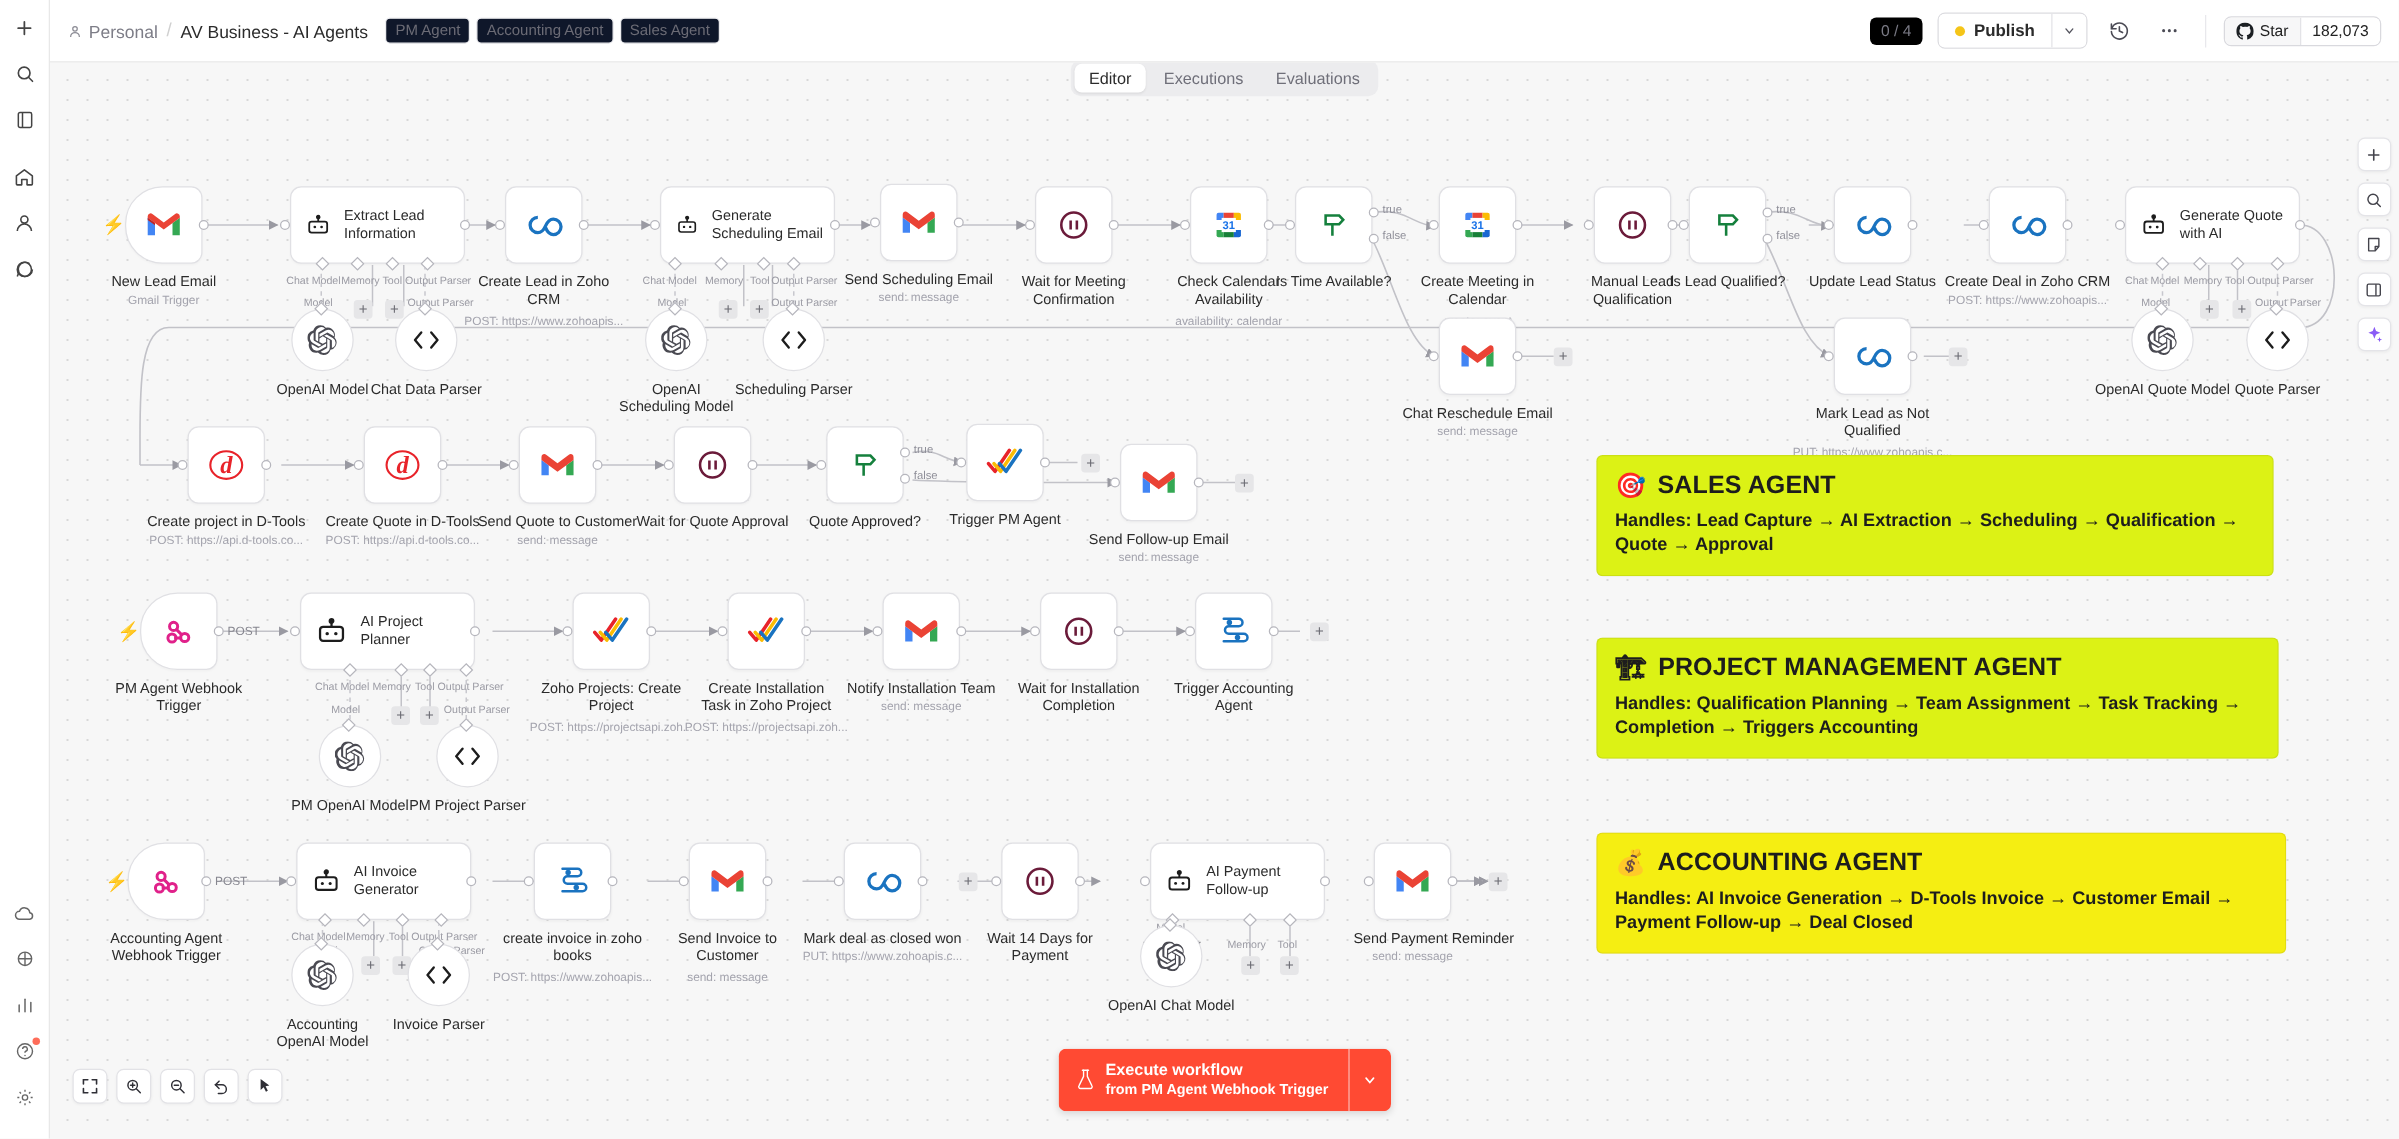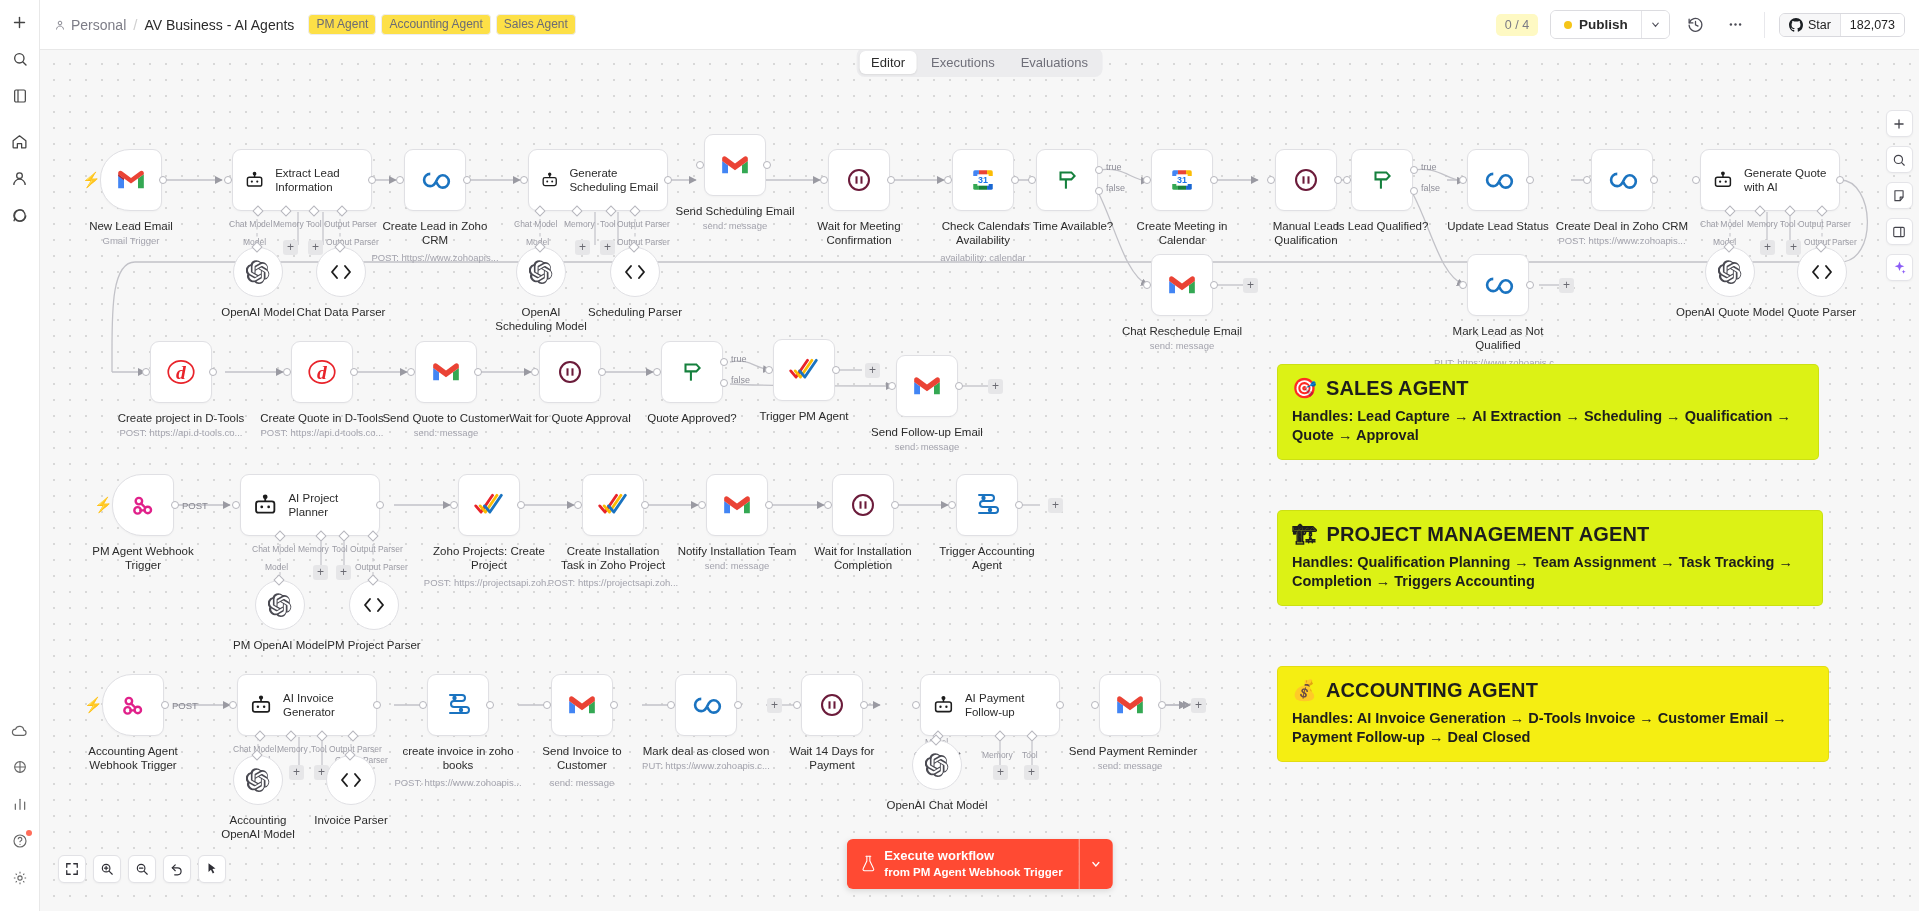--- a/index.html
+++ b/index.html
@@ -39,28 +39,28 @@
     height: 50px; background: #fff; border-bottom: 1px solid #e8e8e8;
     display: flex; align-items: center; padding: 0 0 0 14px;
     position: relative; z-index: 30; flex: none;
   }
   .breadcrumb { display: flex; align-items: center; gap: 7px; font-size: 14px; color: #4b4b4b; }
   .bc-person { display: flex; align-items: center; gap: 5px; color: #7d7d87; }
   .bc-sep { color: #d0d0d0; font-size: 15px; }
   .bc-title { color: #2b2b2b; font-weight: 400; }
   .tag-row { display: flex; gap: 5px; margin-left: 14px; }
   .tag {
-    font-size: 12px; color: #6b6b75; background: #fde047;
+    font-size: 12px; color: #6b6b75; background: #0f172a;
     border: 1px solid #ededf0; border-radius: 4px; padding: 2px 7px 3px;
     cursor: pointer; white-space: nowrap;
   }
   .head-spacer { flex: 1; }
   .head-right { display: flex; align-items: center; gap: 12px; padding-right: 0; }
   .ratio-chip {
-    font-size: 12.5px; color: #7a7a85; background: #fef9c3;
+    font-size: 12.5px; color: #7a7a85; background: #000000;
     border-radius: 5px; padding: 4px 9px;
   }
   .publish-group { display: flex; align-items: stretch; border: 1px solid #dcdce0; border-radius: 6px; overflow: hidden; background: #fff; }
   .publish-btn {
     display: flex; align-items: center; gap: 7px; padding: 6px 13px;
     font-size: 13.5px; font-weight: 700; color: #2b2b2b; cursor: pointer; background:#fff;
   }
   .publish-dot { width: 8px; height: 8px; border-radius: 50%; background: #f5c518; }
   .publish-caret {
     width: 28px; display: flex; align-items: center; justify-content: center;
@@ -524,21 +524,21 @@
           <div class="slabel" style="left:-14px;top:70px">Chat Model</div>
           <div class="slabel" style="left:36px;top:70px">Memory</div>
           <div class="slabel" style="left:72px;top:70px">Tool</div>
           <div class="slabel" style="left:89px;top:70px">Output Parser</div>
           <div class="slabel" style="left:-2px;top:88px">Model</div>
           <div class="slabel" style="left:89px;top:88px">Output Parser</div>
           <div class="plusbtn" style="left:47px;top:91px">+</div>
           <div class="plusbtn" style="left:72px;top:91px">+</div>
         </div>
 
-        <div class="node" style="left:664px;top:84px">
+        <div class="node" style="left:664px;top:97px">
           <div class="nbox">
             <svg width="28" height="22" viewBox="0 0 48 36">
               <path fill="#4285f4" d="M2 32V11l10 7.4V32z"></path>
                 <path fill="#34a853" d="M36 32V18.4L46 11v21z"></path>
               <path fill="#ea4335" d="M2 11l22 16.2L46 11V7a4 4 0 0 0-6.4-3.2L24 15.5 8.4 3.8A4 4 0 0 0 2 7z"></path>
             </svg>
           </div>
           <div class="dot" style="left:-8px;top:27px"></div>
           <div class="dot" style="left:59px;top:27px"></div>
           <div class="nlabel" style="left:31px;top:70px">Send Scheduling Email</div>
@@ -1131,21 +1131,21 @@
           <div class="nbox">
             <svg width="28" height="22" viewBox="0 0 48 36">
               <path fill="#4285f4" d="M2 32V11l10 7.4V32z"></path>
                 <path fill="#34a853" d="M36 32V18.4L46 11v21z"></path>
               <path fill="#ea4335" d="M2 11l22 16.2L46 11V7a4 4 0 0 0-6.4-3.2L24 15.5 8.4 3.8A4 4 0 0 0 2 7z"></path>
             </svg>
           </div>
           <div class="dot" style="left:-8px;top:27px"></div>
           <div class="dot" style="left:59px;top:27px"></div>
           <div class="plusbtn" style="left:92px;top:24px">+</div>
-          <div class="nlabel" style="left:34px;top:70px">Send Payment Reminder</div>
+          <div class="nlabel" style="left:48px;top:70px">Send Payment Reminder</div>
           <div class="nsub" style="left:31px;top:86px">send: message</div>
         </div>
 
         <div class="node" style="left:193px;top:705px">
           <div class="diam" style="left:20px;top:-4px"></div>
           <div class="ncirc">
             <svg width="24" height="24" viewBox="0 0 24 24" fill="#4a4a52">
                 <path d="M21.6 9.9a5.9 5.9 0 0 0-.5-4.9 6 6 0 0 0-6.4-2.9A5.9 5.9 0 0 0 10.3.2 6 6 0 0 0 4.6 4.3a5.9 5.9 0 0 0-4 2.9 6 6 0 0 0 .7 7 5.9 5.9 0 0 0 .5 4.9 6 6 0 0 0 6.5 2.9 5.9 5.9 0 0 0 4.4 2 6 6 0 0 0 5.7-4.2 5.9 5.9 0 0 0 4-2.9 6 6 0 0 0-.8-7zM13.4 22.4a4.5 4.5 0 0 1-2.9-1l.1-.1 4.8-2.8a.8.8 0 0 0 .4-.7v-6.8l2 1.2v5.6a4.5 4.5 0 0 1-4.4 4.6zM3.8 18.3a4.4 4.4 0 0 1-.5-3l.1.1 4.8 2.8a.8.8 0 0 0 .8 0l5.9-3.4v2.3l-5 2.9a4.5 4.5 0 0 1-6.1-1.7zM2.6 8.1a4.5 4.5 0 0 1 2.3-2v5.7a.8.8 0 0 0 .4.7l5.9 3.4-2 1.2-4.9-2.8a4.5 4.5 0 0 1-1.7-6.2zm16.6 3.9l-5.9-3.4 2-1.1 4.9 2.8a4.5 4.5 0 0 1-.7 8.1v-5.7a.8.8 0 0 0-.4-.7zm2-3l-.1-.1-4.8-2.8a.8.8 0 0 0-.8 0L9.6 9.5V7.2l4.9-2.8a4.5 4.5 0 0 1 6.7 4.6zM8.5 13.1l-2-1.2V6.3a4.5 4.5 0 0 1 7.4-3.5l-.1.1-4.8 2.8a.8.8 0 0 0-.4.7zm1.1-2.4L12.2 9l2.7 1.5v3.1L12.2 15l-2.7-1.5z"></path>
               </svg>
           </div>

